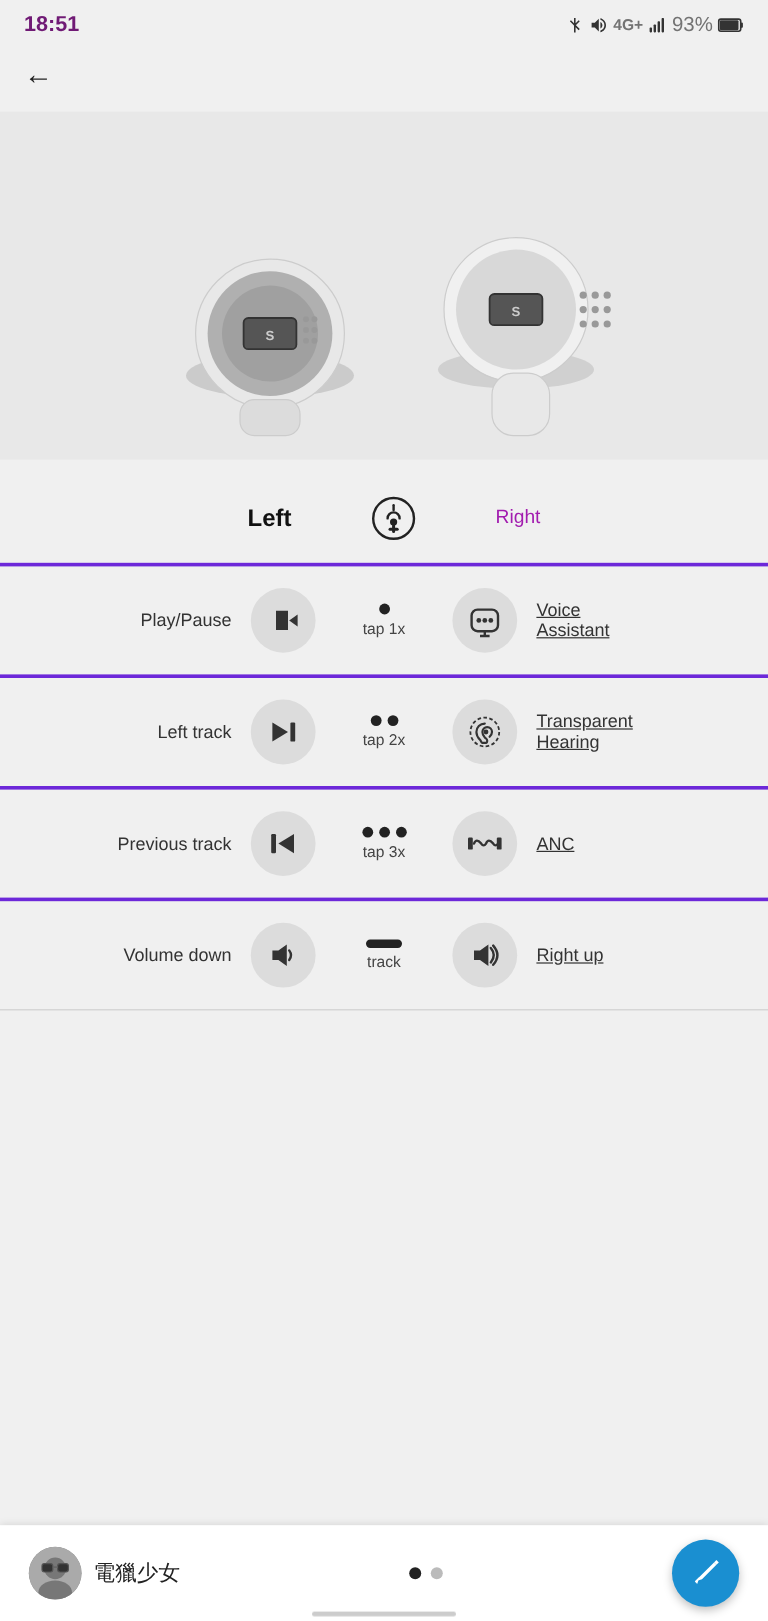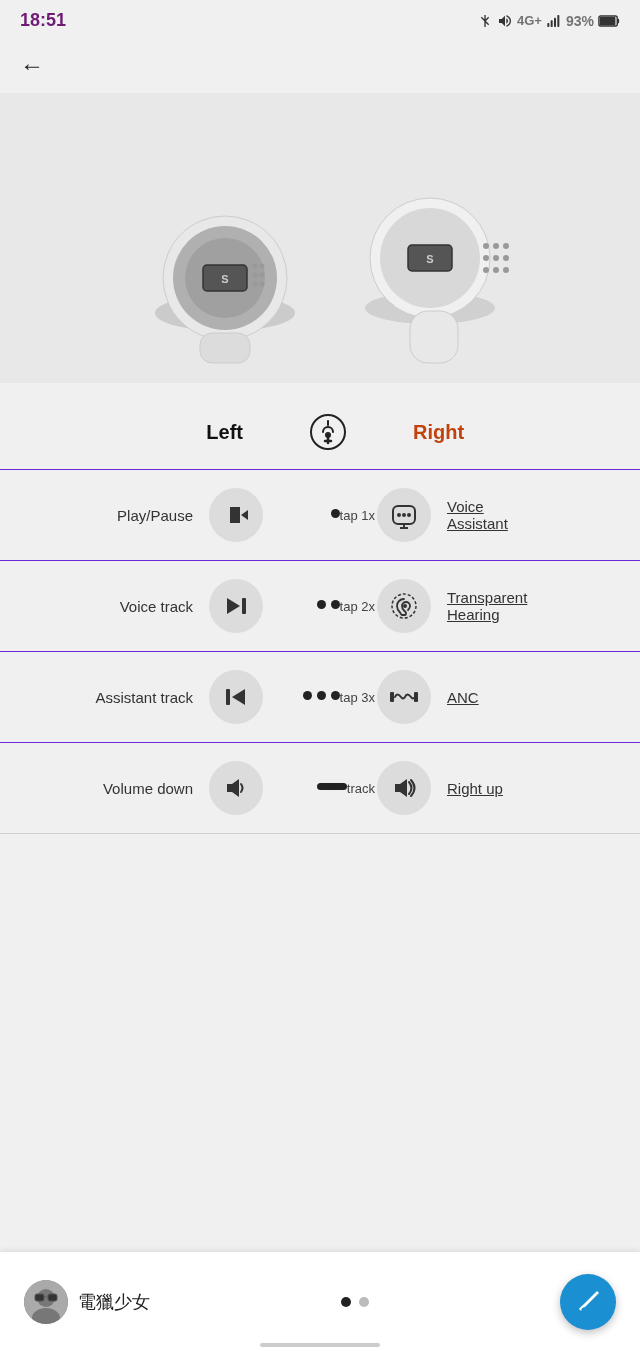--- a/index.html
+++ b/index.html
@@ -91,47 +91,47 @@
     }
     .col-center-label {
       width: 110px;
       display: flex;
       justify-content: center;
       align-items: center;
     }
     .col-right-label {
       flex: 1;
       padding-left: 30px;
-      font-size: 20px;
-      font-weight: 700;
-      color: #c2410c;
+      font-size: 16px;
+      font-weight: 400;
+      color: #a21caf;
     }
 
     .control-row {
       display: flex;
       align-items: center;
       padding: 18px 0;
-      border-top: 1px solid #6d28d9;
+      border-top: 3px solid #6d28d9;
     }
     .ctrl-left-text {
       flex: 1;
       text-align: right;
       padding-right: 14px;
       font-size: 15px;
       color: #333;
     }
     .ctrl-left-icon {
       width: 58px;
       display: flex;
       justify-content: center;
     }
     .ctrl-center {
       width: 110px;
       display: flex;
-      flex-direction: row;
+      flex-direction: column;
       align-items: center;
       justify-content: flex-end;
     }
     .ctrl-right-icon {
       width: 58px;
       display: flex;
       justify-content: center;
     }
     .ctrl-right-text {
       flex: 1;
@@ -173,21 +173,21 @@
       background: #222;
       margin-bottom: 4px;
     }
 
     
     .bottom-bar {
       position: fixed;
       bottom: 0;
       left: 0;
       width: 640px;
-      height: 99px;
+      height: 80px;
       background: #fff;
       display: flex;
       align-items: center;
       justify-content: space-between;
       padding: 0 24px;
       box-shadow: 0 -1px 6px rgba(0,0,0,0.1);
     }
     .bottom-left {
       display: flex;
       align-items: center;
@@ -248,21 +248,21 @@
     <svg width="16" height="16" viewBox="0 0 24 24" fill="#333">
         <path d="M3 9v6h4l5 5V4L7 9H3zm13.5 3c0-1.77-1.02-3.29-2.5-4.03v8.05c1.48-.73 2.5-2.25 2.5-4.02zM14 3.23v2.06c2.89.86 5 3.54 5 6.71s-2.11 5.85-5 6.71v2.06c4.01-.91 7-4.49 7-8.77s-2.99-7.86-7-8.77z"></path>
       </svg>
     <span style="font-size:13px;font-weight:600;">4G+</span>
     <svg width="16" height="16" viewBox="0 0 24 24" fill="#333">
         <rect x="2" y="15" width="3" height="6" rx="1"></rect>
         <rect x="7" y="11" width="3" height="10" rx="1"></rect>
         <rect x="12" y="7" width="3" height="14" rx="1"></rect>
         <rect x="17" y="3" width="3" height="18" rx="1"></rect>
       </svg>
-    <span style="font-size:14px;font-weight:700;">93%</span>
+    <span style="font-size:17px;font-weight:400;">93%</span>
     <svg width="22" height="12" viewBox="0 0 24 13">
         <rect x="1" y="1" width="20" height="11" rx="2" stroke="#333" stroke-width="1.5" fill="none"></rect>
         <rect x="21" y="4" width="2" height="5" rx="1" fill="#333"></rect>
         <rect x="2" y="2" width="17" height="9" rx="1" fill="#333"></rect>
       </svg>
   </div>
 </div>
 
 <div class="header">
   <button class="back-btn">←</button>
@@ -356,21 +356,21 @@
           <path d="M15 24 L15 28" stroke="#333" stroke-width="2"></path>
           <path d="M11 28 L19 28" stroke="#333" stroke-width="2"></path>
         </svg>
       </div>
     </div>
     <div class="ctrl-right-text" style="white-space:pre-line;">Voice
 Assistant</div>
   </div>
 
   <div class="control-row">
-    <div class="ctrl-left-text">Voice track</div>
+    <div class="ctrl-left-text">Left track</div>
     <div class="ctrl-left-icon">
       <div class="icon-circle">
         <svg width="28" height="28" viewBox="0 0 28 28">
           <polygon points="5,6 18,14 5,22" fill="#333"></polygon>
           <rect x="20" y="6" width="4" height="16" rx="1" fill="#333"></rect>
         </svg>
       </div>
     </div>
     <div class="ctrl-center">
       <div class="tap-dots">
@@ -387,21 +387,21 @@
           <path d="M15 8 C11 8 8 11 8 15 C8 18 9.5 20 11 21.5 C12 22.5 12 24 13 24 L16 24 C17 24 17 23 17 22 C17 21 16 20.5 15 19.5 C13.5 18 13 17 13 15 C13 12.8 14.8 11 17 11 C19.2 11 21 12.8 21 15 C21 17 20 18 19 19" fill="none" stroke="#333" stroke-width="1.8" stroke-linecap="round"></path>
           <circle cx="16" cy="15" r="2" fill="#333"></circle>
         </svg>
       </div>
     </div>
     <div class="ctrl-right-text" style="white-space:pre-line;">Transparent
 Hearing</div>
   </div>
 
   <div class="control-row">
-    <div class="ctrl-left-text">Assistant track</div>
+    <div class="ctrl-left-text">Previous track</div>
     <div class="ctrl-left-icon">
       <div class="icon-circle">
         <svg width="28" height="28" viewBox="0 0 28 28">
           <polygon points="23,6 10,14 23,22" fill="#333"></polygon>
           <rect x="4" y="6" width="4" height="16" rx="1" fill="#333"></rect>
         </svg>
       </div>
     </div>
     <div class="ctrl-center">
       <div class="tap-dots">

